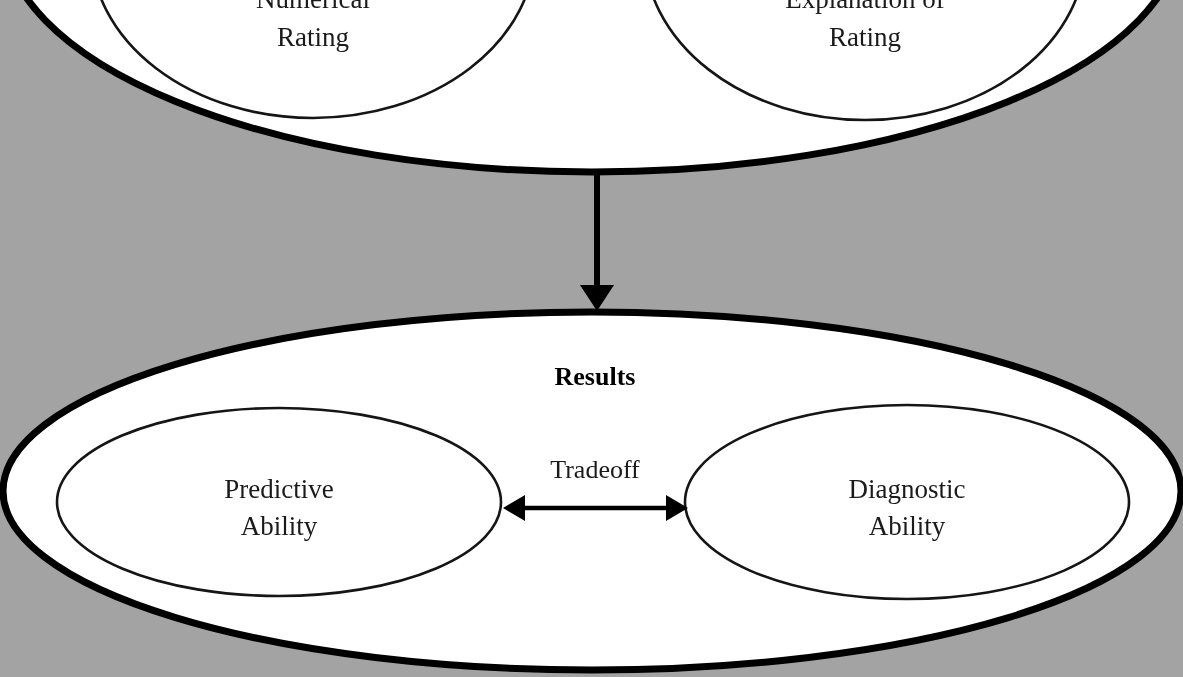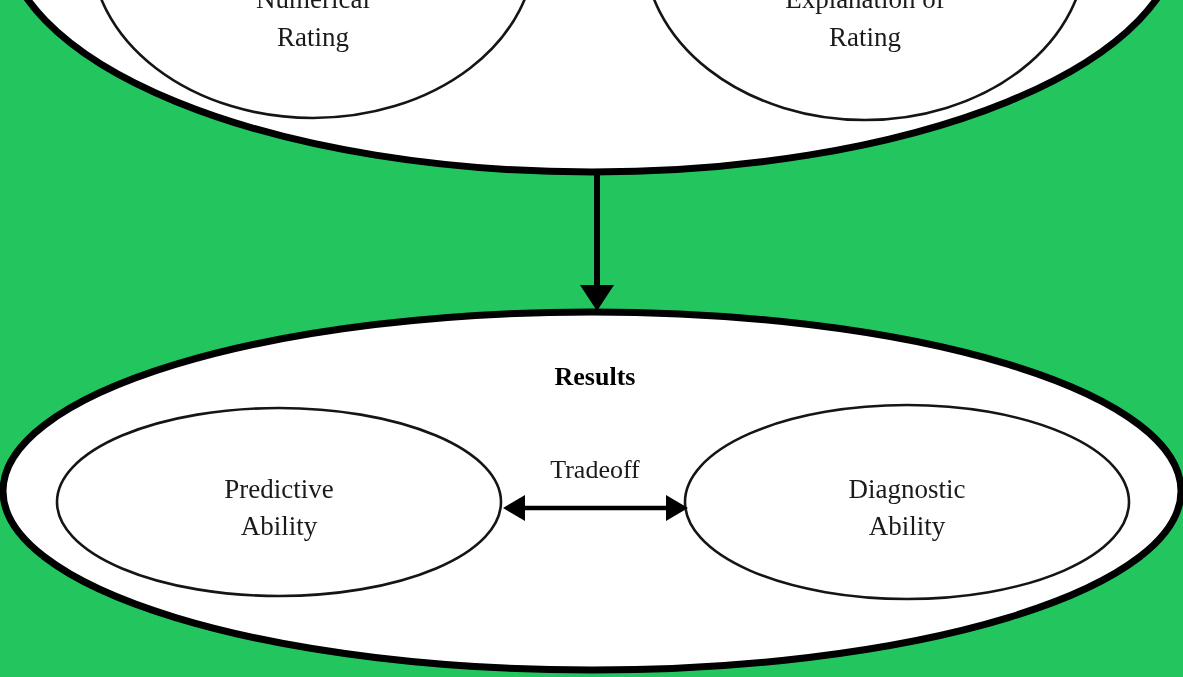--- a/index.html
+++ b/index.html
@@ -9,21 +9,21 @@
     background: #ffffff;
   }
   body {
     font-family: "Liberation Serif", "DejaVu Serif", serif;
     color: #111111;
   }
   #canvas {
     position: relative;
     width: 1183px;
     height: 677px;
-    background: #22c55e;
+    background: #a3a3a3;
     overflow: hidden;
   }
   #diagram-svg {
     position: absolute;
     left: 0;
     top: 0;
     width: 1183px;
     height: 677px;
     display: block;
   }

